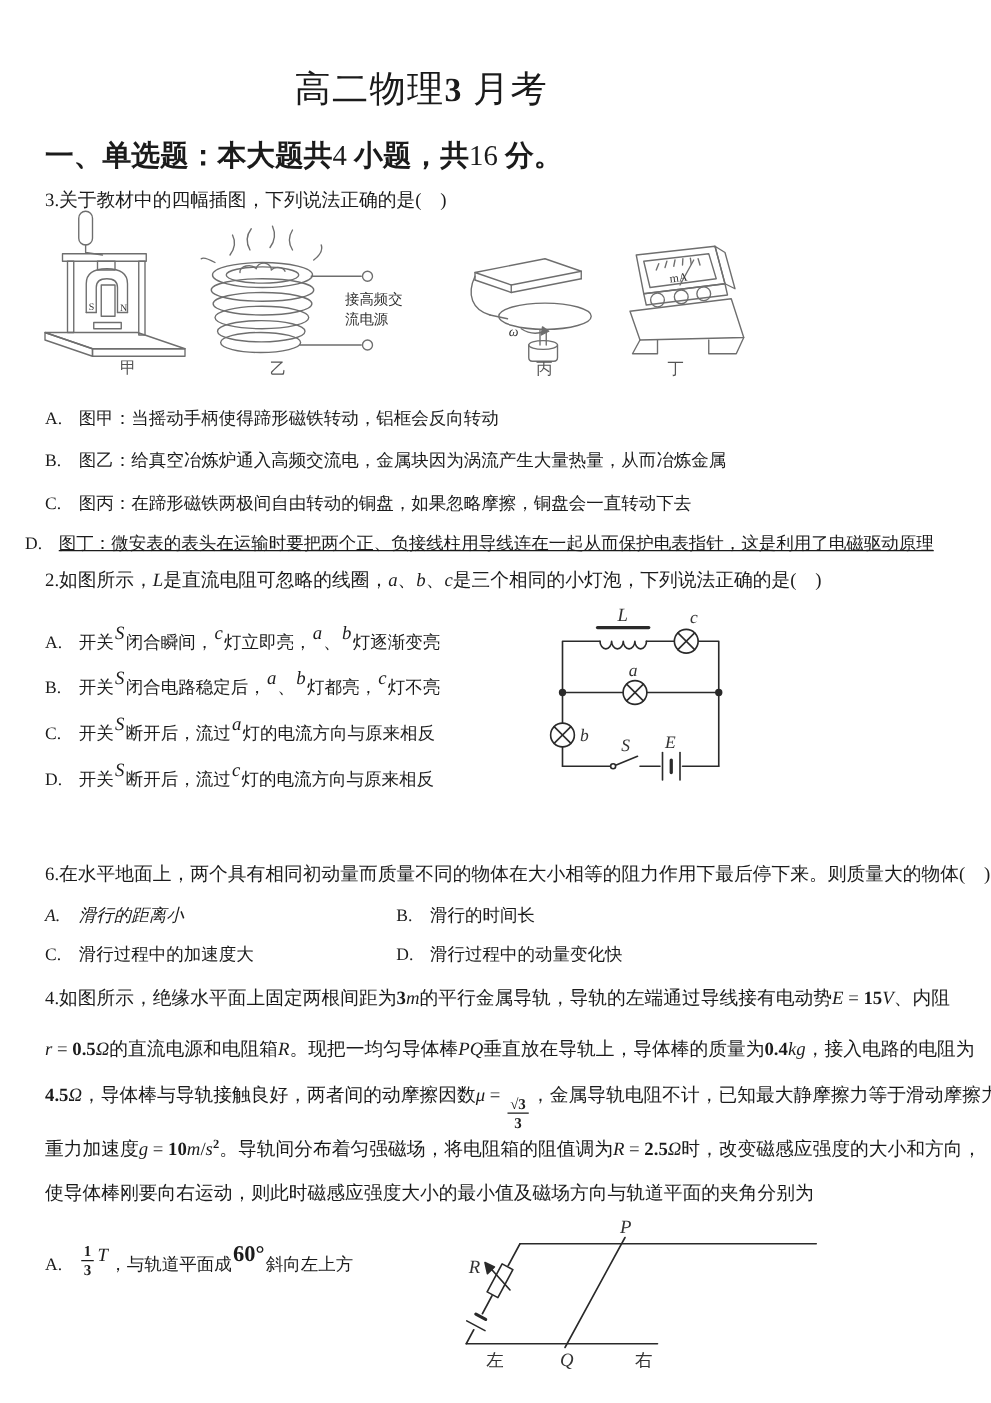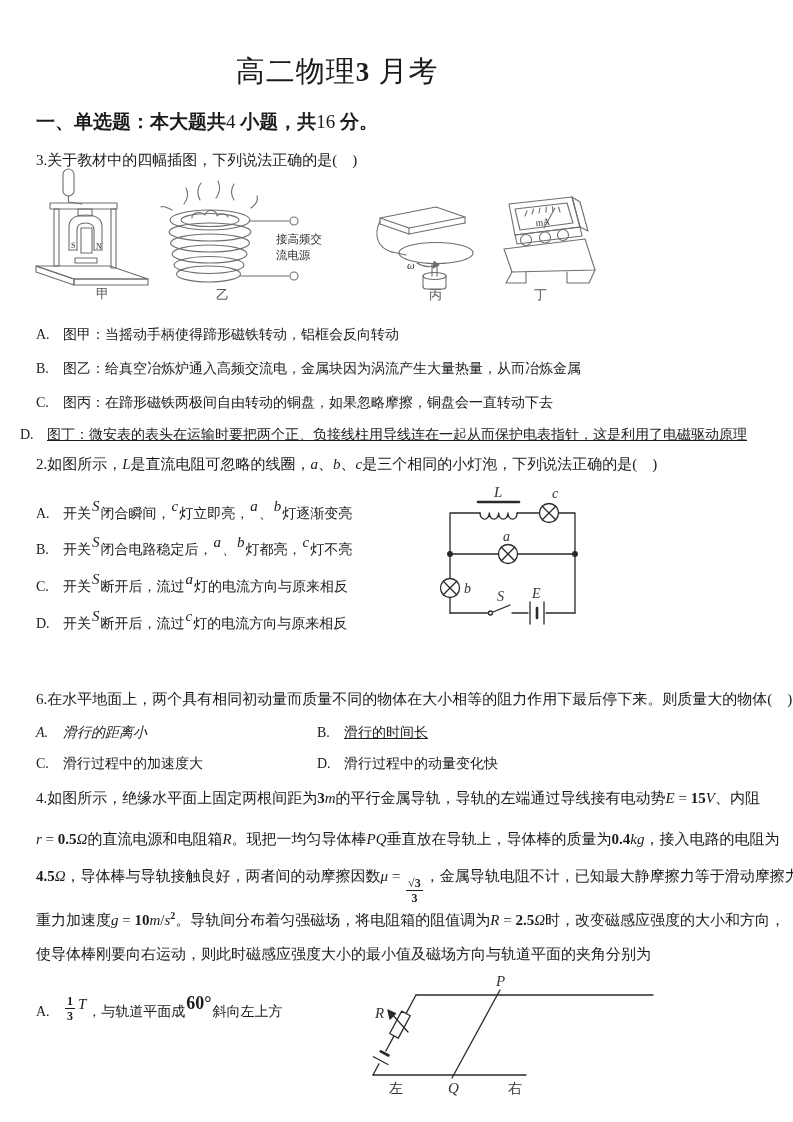--- a/index.html
+++ b/index.html
@@ -4,21 +4,21 @@
 <style>
   html,body{margin:0;padding:0;}
   body{
     width:793px;height:1122px;position:relative;background:#ffffff;
     font-family:"Liberation Serif","DejaVu Serif",serif;
     color:#1b1b1b;overflow:hidden;
   }
   .abs{position:absolute;white-space:nowrap;}
   .title{top:52px;left:0;width:674px;text-align:center;font-size:29px;letter-spacing:1px;}
   .title .mb{font-size:27px;}
-  .section{top:109px;left:36px;font-size:19px;font-weight:700;}
+  .section{top:109px;left:36px;font-size:23px;font-weight:700;}
   .section .mn{font-weight:400;}
   .stem{font-size:15px;}
   .opt{font-size:14px;}
   .opt .letter{display:inline-block;min-width:27px;}
   .figlabel{font-size:13px;color:#555;}
   .mi{font-style:italic;}
   .mb{font-weight:700;}
   .mn{font-weight:400;}
   .msup{vertical-align:super;font-size:10px;font-weight:700;}
   .mv{font-style:italic;position:relative;top:-7px;margin:0 1px;font-size:15px;}
@@ -171,21 +171,21 @@
   <text x="54" y="14" font-size="15" class="it">L</text>
   <text x="112" y="15" font-size="14" class="it">c</text>
   <text x="63" y="58" font-size="14" class="it">a</text>
   <text x="24" y="110" font-size="14" class="it">b</text>
   <text x="57" y="118" font-size="14" class="it">S</text>
   <text x="92" y="115" font-size="14" class="it">E</text>
 </svg>
 
 <div class="abs stem" style="top:690px;left:36px;">6.在水平地面上，两个具有相同初动量而质量不同的物体在大小相等的阻力作用下最后停下来。则质量大的物体(　)</div>
 <div class="abs opt" style="top:724px;left:36px;font-style:italic;"><span class="letter">A.</span><span>滑行的距离小</span></div>
-<div class="abs opt" style="top:724px;left:317px;text-decoration:underline;"><span class="letter">B.</span><span>滑行的时间长</span></div>
+<div class="abs opt" style="top:724px;left:317px;"><span class="letter">B.</span><span>滑行的时间长</span></div>
 <div class="abs opt" style="top:755px;left:36px;"><span class="letter">C.</span><span>滑行过程中的加速度大</span></div>
 <div class="abs opt" style="top:755px;left:317px;"><span class="letter">D.</span><span>滑行过程中的动量变化快</span></div>
 
 <div class="abs stem" style="top:789px;left:36px;">4.如图所示，绝缘水平面上固定两根间距为<span class="mb">3</span><span class="mi">m</span>的平行金属导轨，导轨的左端通过导线接有电动势<span class="mi">E</span> = <span class="mb">15</span><span class="mi">V</span>、内阻</div>
 <div class="abs stem" style="top:830px;left:36px;"><span class="mi">r</span> = <span class="mb">0.5</span><span class="mi">Ω</span>的直流电源和电阻箱<span class="mi">R</span>。现把一均匀导体棒<span class="mi">PQ</span>垂直放在导轨上，导体棒的质量为<span class="mb">0.4</span><span class="mi">kg</span>，接入电路的电阻为</div>
 <div class="abs stem" style="top:867px;left:36px;"><span class="mb">4.5</span><span class="mi">Ω</span>，导体棒与导轨接触良好，两者间的动摩擦因数<span class="mi">μ</span> = <span class="frac">
       <span class="num">√3</span>
       <span class="den">3</span>
     </span>，金属导轨电阻不计，已知最大静摩擦力等于滑动摩擦力，</div>
 <div class="abs stem" style="top:910px;left:36px;">重力加速度<span class="mi">g</span> = <span class="mb">10</span><span class="mi">m</span>/<span class="mi">s</span><span class="msup">2</span>。导轨间分布着匀强磁场，将电阻箱的阻值调为<span class="mi">R</span> = <span class="mb">2.5</span><span class="mi">Ω</span>时，改变磁感应强度的大小和方向，</div>

